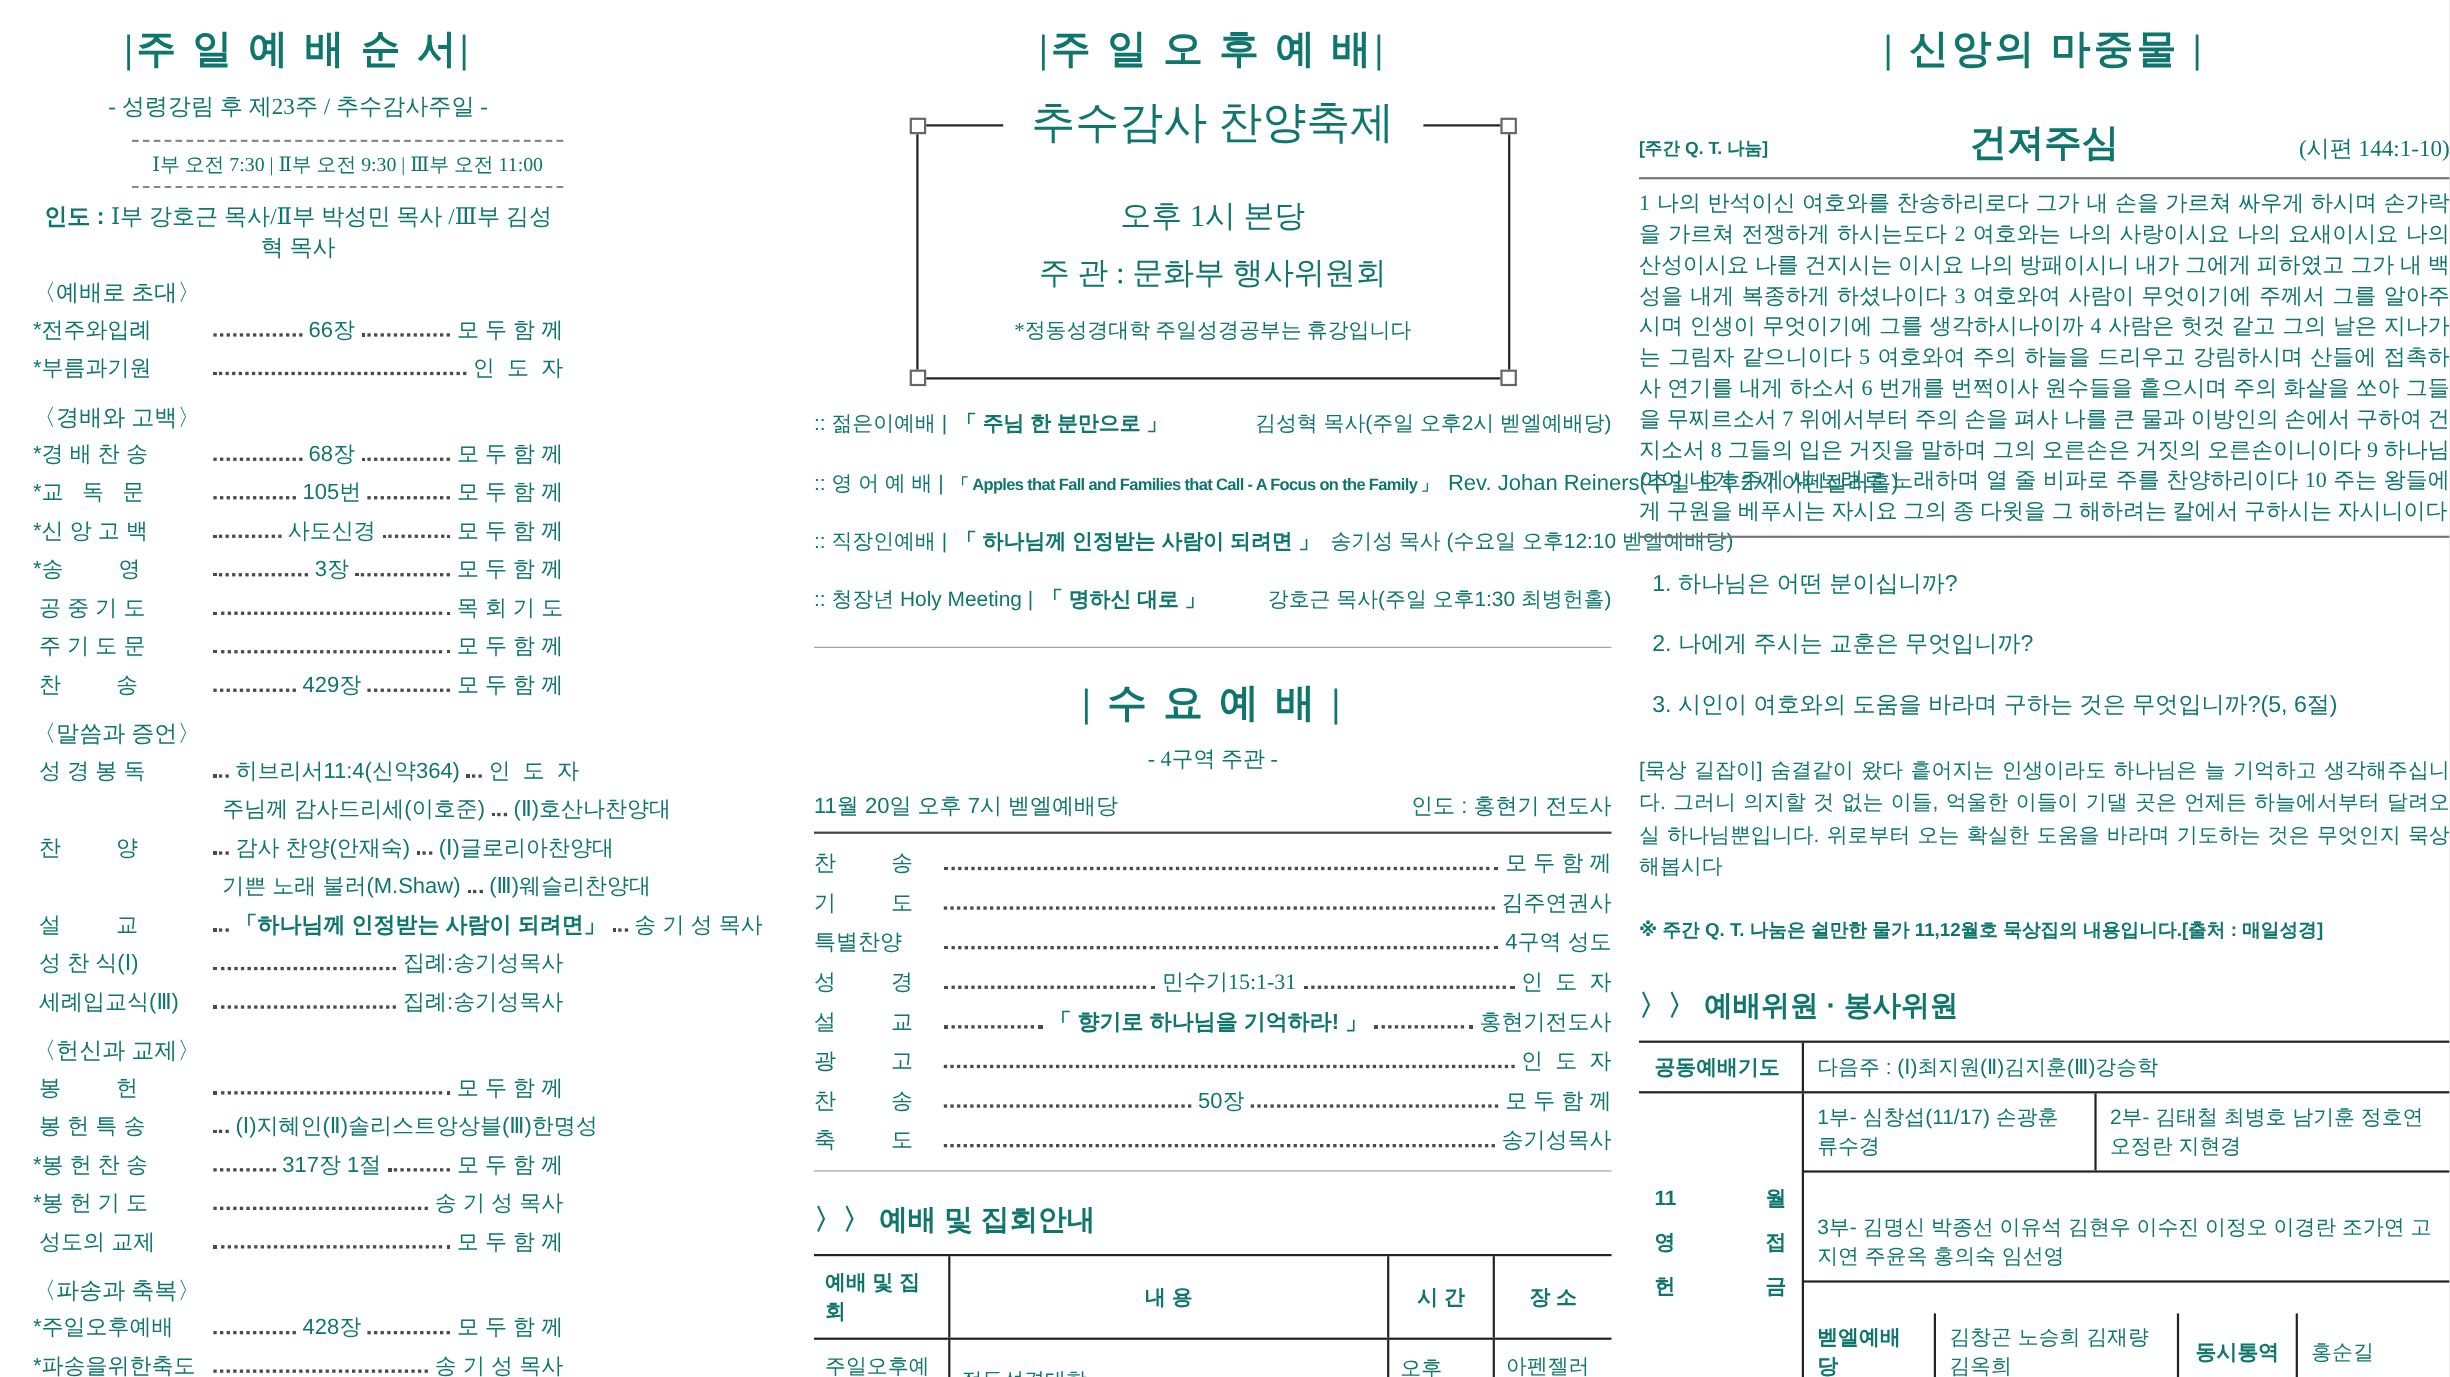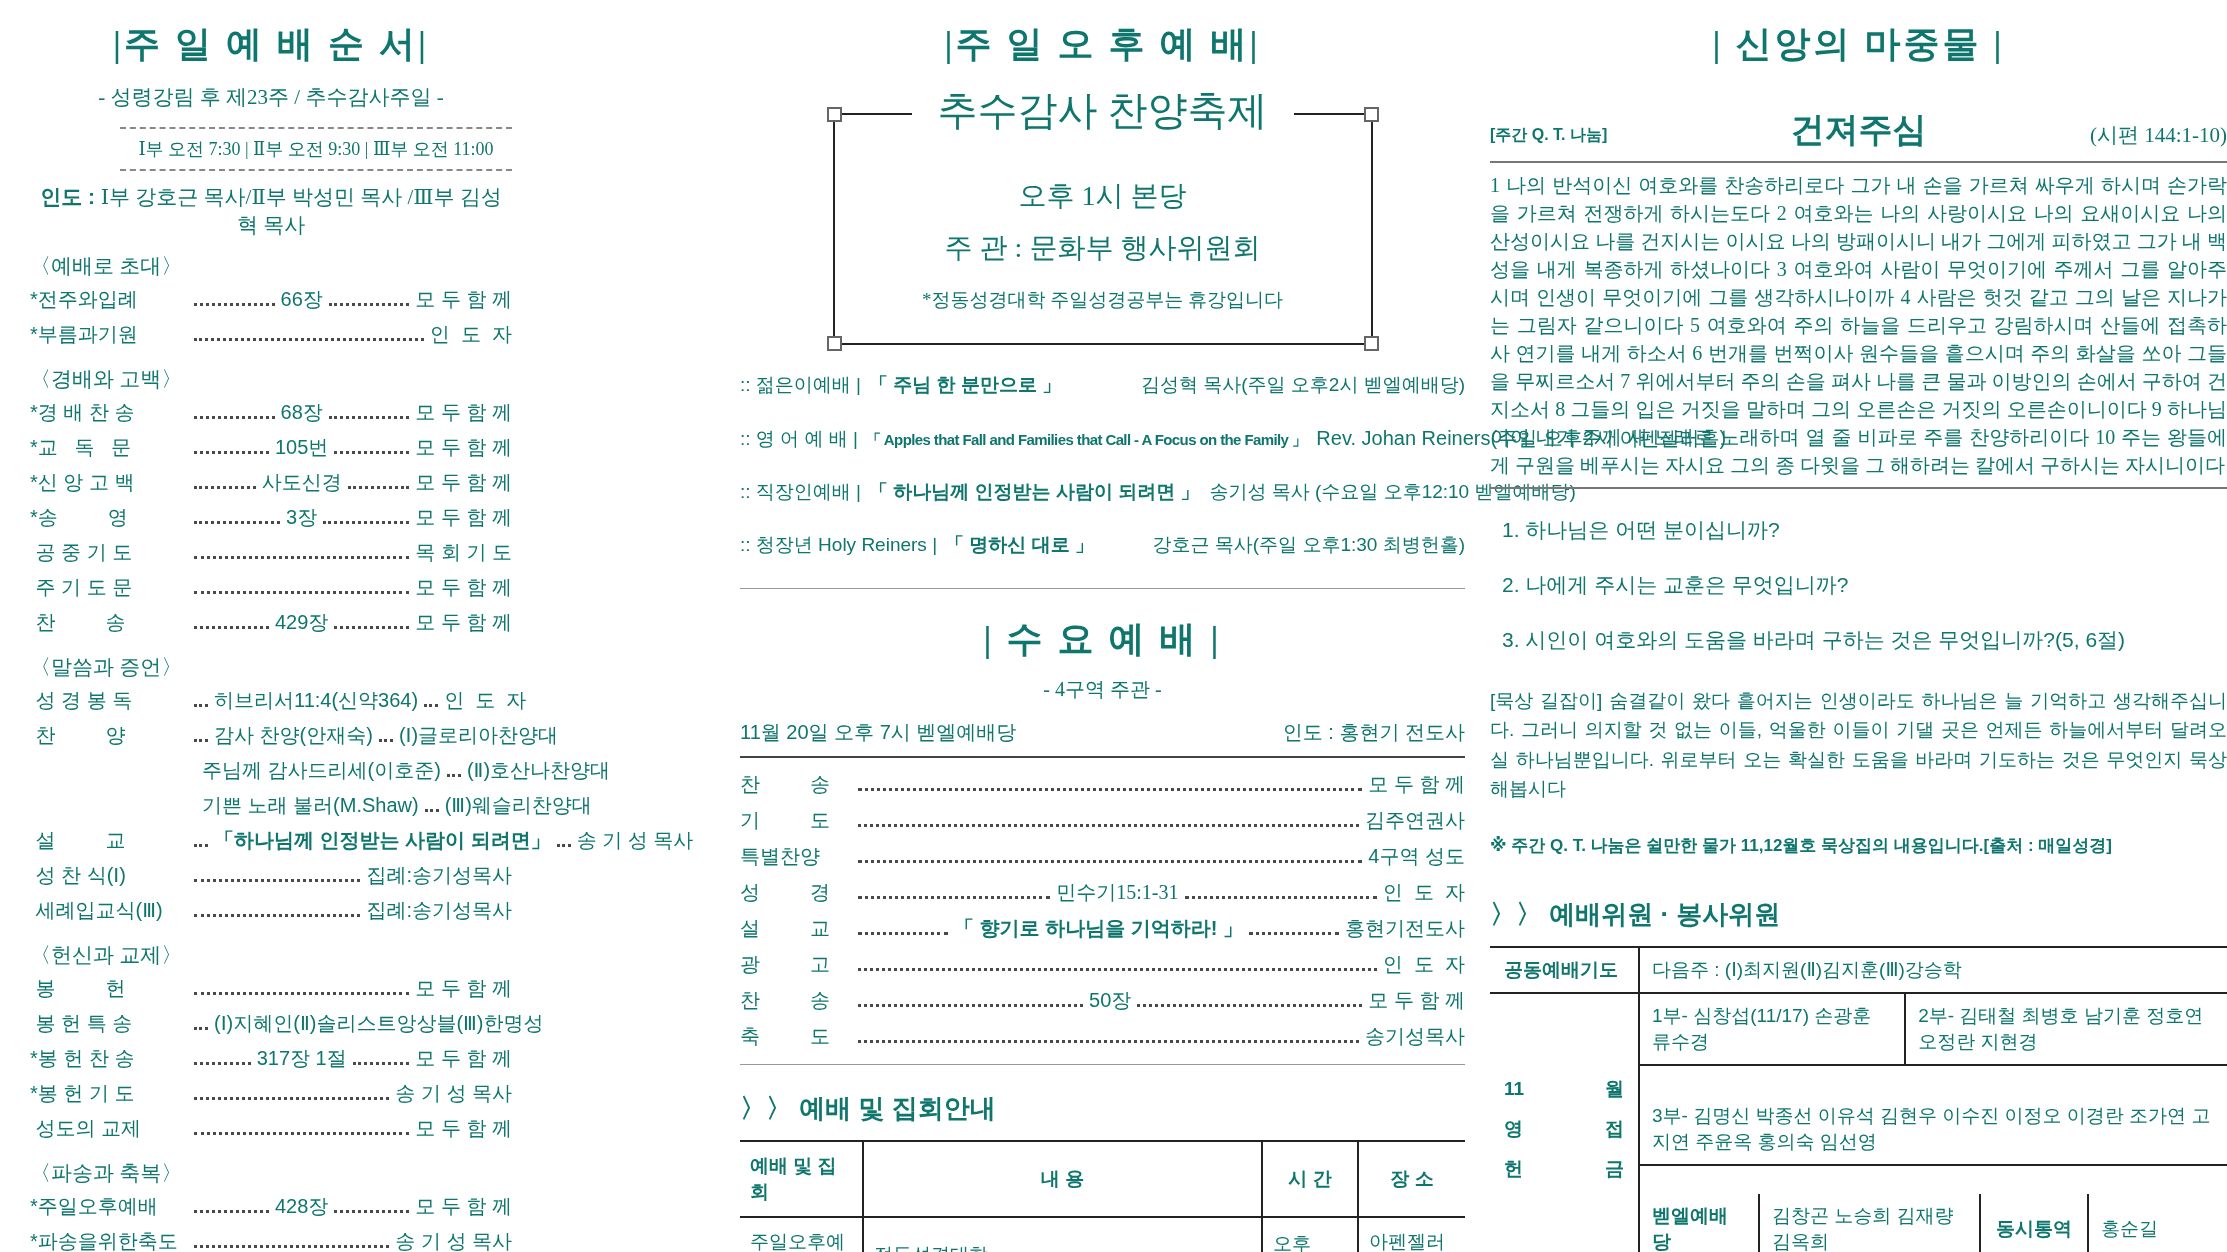--- a/index.html
+++ b/index.html
@@ -167,32 +167,32 @@
 
     <div class="sec-head">〈말씀과 증언〉</div>
     <div class="wrow">
         <span class="lab"> 성 경 봉 독</span>
         <span class="dots"></span>
         <span class="mid">히브리서11:4(신약364)</span>
         <span class="dots"></span>
         <span class="rt">인  도  자</span>
       </div>
     <div class="wrow">
-        <span class="lab"> 찬         양</span>
-        <span class="dots"></span>
-        <span class="mid">감사 찬양(안재숙)</span>
-        <span class="dots"></span>
-        <span class="rt">(Ⅰ)글로리아찬양대</span>
-      </div>
-    <div class="wrow">
         <span class="lab"></span>
         <span class="blank"></span>
         <span class="mid">주님께 감사드리세(이호준)</span>
         <span class="dots"></span>
         <span class="rt">(Ⅱ)호산나찬양대</span>
+      </div>
+    <div class="wrow">
+        <span class="lab"> 찬         양</span>
+        <span class="dots"></span>
+        <span class="mid">감사 찬양(안재숙)</span>
+        <span class="dots"></span>
+        <span class="rt">(Ⅰ)글로리아찬양대</span>
       </div>
     <div class="wrow">
         <span class="lab"></span>
         <span class="blank"></span>
         <span class="mid">기쁜 노래 불러(M.Shaw)</span>
         <span class="dots"></span>
         <span class="rt">(Ⅲ)웨슬리찬양대</span>
       </div>
     <div class="wrow">
         <span class="lab"> 설         교</span>
@@ -284,21 +284,21 @@
           <span class="svc-sp"></span>
           <span class="svc-who small">Rev. Johan Reiners(주일 오후2시 아펜젤러홀)</span>
         </div>
       <div class="svc">
           <span class="svc-name">:: 직장인예배 |</span>
           <span class="svc-title">「 하나님께 인정받는 사람이 되려면 」</span>
           <span class="svc-sp"></span>
           <span class="svc-who">송기성 목사 (수요일 오후12:10 벧엘예배당)</span>
         </div>
       <div class="svc">
-          <span class="svc-name">:: 청장년 Holy Reiners |</span>
+          <span class="svc-name">:: 청장년 Holy Meeting |</span>
           <span class="svc-title">「 명하신 대로 」</span>
           <span class="svc-sp"></span>
           <span class="svc-who">강호근 목사(주일 오후1:30 최병헌홀)</span>
         </div>
     </div>
 
     <div class="m-sep"></div>
 
     <div class="big-title wed-title">| 수 요 예 배 |</div>
     <div class="wed-sub serif">- 4구역 주관 -</div>

